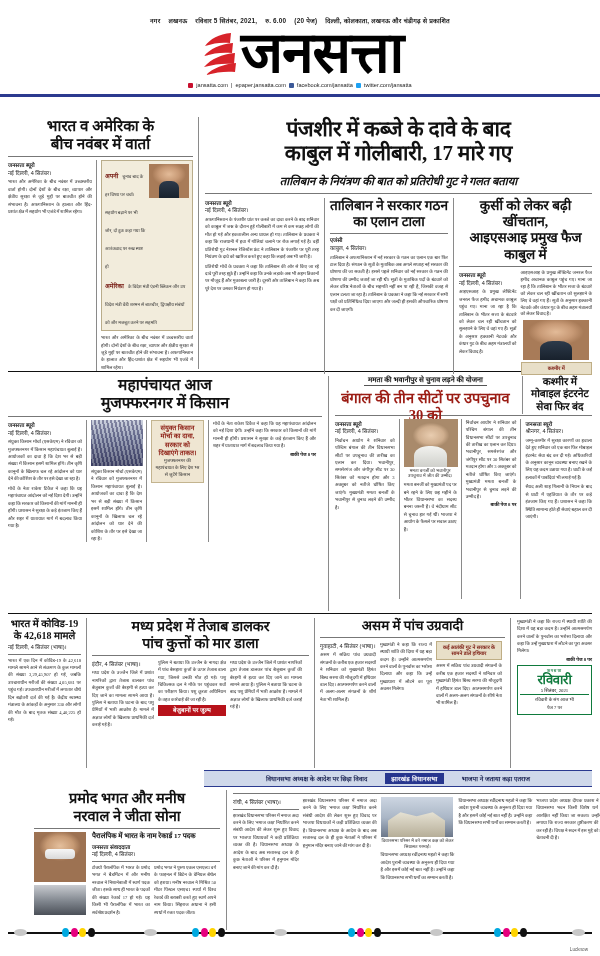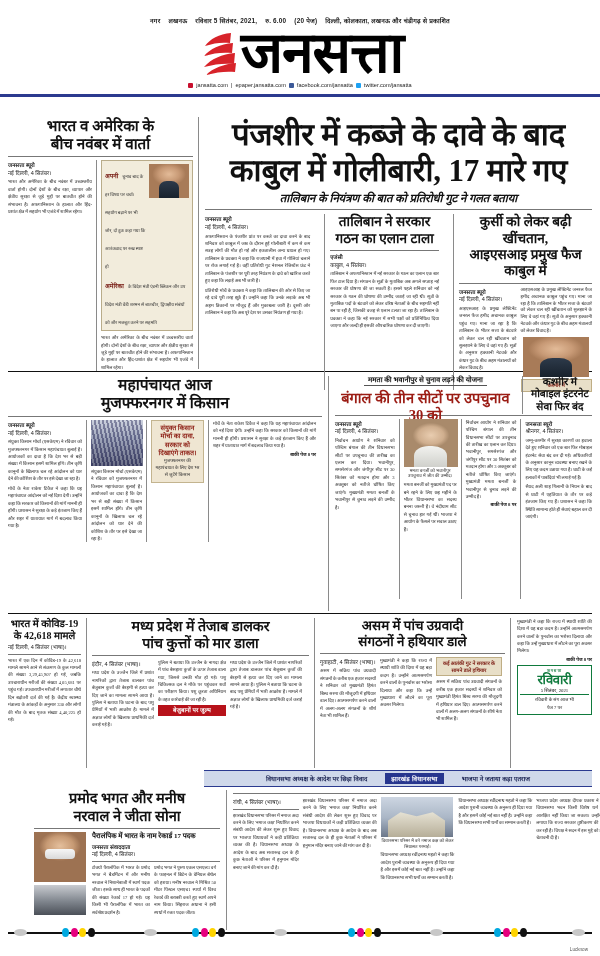--- a/index.html
+++ b/index.html
@@ -38,24 +38,24 @@
   
   .sec{padding:0 8px;box-sizing:border-box;}
   .row{display:flex;box-sizing:border-box;}
   .col{box-sizing:border-box;}
   .vr{border-left:.7px solid #8a8a8a;}
   .hr{border-top:.7px solid #777;}
   .hr2{border-top:1.6px solid #111;}
 
   
   h1,h2,h3,h4{margin:0;font-weight:700;font-family:"Liberation Serif","DejaVu Serif",serif;}
-  .hl-lead{font-size:31px;line-height:1.18;text-align:center;letter-spacing:-.2px;}
+  .hl-lead{font-size:21px;line-height:1.18;text-align:center;letter-spacing:-.2px;}
   .hl-lead-sub{
     font-size:11.4px;line-height:1.2;text-align:center;font-weight:700;
-    font-style:italic;margin-top:2px;letter-spacing:-.1px;color:#111;
+    font-style:italic;margin-top:9px;letter-spacing:-.1px;color:#111;
   }
   .hl-left{font-size:15.2px;line-height:1.2;text-align:center;}
   .hl-2{font-size:15.6px;line-height:1.2;text-align:center;}
   .hl-3{font-size:13.6px;line-height:1.2;text-align:center;}
   .hl-sm{font-size:10.4px;line-height:1.22;text-align:center;}
   .kicker{
     font-size:7.2px;text-align:center;font-weight:700;line-height:1.2;
     padding-bottom:1.5px;margin-bottom:2px;
   }
   .kicker-u{border-bottom:.7px solid #555;display:inline-block;padding:0 4px 1px 4px;}
@@ -238,21 +238,21 @@
           </div>
         </div>
       </div>
 
       <div class="col vr" style="width:394px;padding-left:6px;">
         <h1 class="hl-lead">पंजशीर में कब्जे के दावे के बाद</h1>
         <h1 class="hl-lead">काबुल में गोलीबारी, 17 मारे गए</h1>
         <div class="hl-lead-sub">तालिबान के नियंत्रण की बात को प्रतिरोधी गुट ने गलत बताया</div>
         <div class="hr" style="margin:4px 0 4px 0;"></div>
 
-        <div class="row" style="height:176px;gap:9px;">
+        <div class="row" style="height:176px;">
 
           <div class="col" style="width:120px;padding-right:5px;">
             <div class="byline">
               <span>जनसत्ता ब्यूरो</span>
               <span class="place">नई दिल्ली, 4 सितंबर।</span>
             </div>
             <div class="bodytxt">अफगानिस्तान के पंजशीर प्रांत पर कब्जे का दावा करने के बाद शनिवार को काबुल में जश्न के दौरान हुई गोलीबारी में कम से कम सत्रह लोगों की मौत हो गई और इकतालीस अन्य घायल हो गए। तालिबान के प्रवक्ता ने कहा कि राजधानी में हवा में गोलियां चलाने पर रोक लगाई गई है। वहीं प्रतिरोधी गुट नेशनल रेजिस्टेंस फ्रंट ने तालिबान के पंजशीर पर पूरी तरह नियंत्रण के दावे को खारिज करते हुए कहा कि लड़ाई अब भी जारी है।</div>
             <div class="bodytxt" style="margin-top:2px;">प्रतिरोधी मोर्चे के प्रवक्ता ने कहा कि तालिबान की ओर से किए जा रहे दावे पूरी तरह झूठे हैं। उन्होंने कहा कि उनके लड़ाके अब भी अहम ठिकानों पर मौजूद हैं और मुकाबला जारी है। दूसरी ओर तालिबान ने कहा कि अब पूरे देश पर उसका नियंत्रण हो गया है।</div>
           </div>
 
@@ -408,21 +408,20 @@
             <div class="redstrip" style="margin-top:2px;">बेजुबानों पर जुल्म</div>
           </div>
           <div class="col" style="width:72px;">
             <div class="bodytxt">मध्य प्रदेश के उज्जैन जिले में प्रशांत नागरिकों द्वारा तेजाब डालकर पांच बेजुबान कुत्तों की बेरहमी से हत्या कर दिए जाने का मामला सामने आया है। पुलिस ने बताया कि घटना के बाद पशु प्रेमियों में भारी आक्रोश है। मामले में अज्ञात लोगों के खिलाफ प्राथमिकी दर्ज कराई गई है।</div>
           </div>
         </div>
       </div>
 
       <div class="col vr" style="width:196px;padding:0 5px;">
         <h2 class="hl-3" style="font-size:13.4px;">असम में पांच उग्रवादी</h2>
-        <h2 class="hl-3" style="font-size:13.4px;">संगठनों ने हथियार डाले</h2>
         <div class="hr" style="margin:3px 0;"></div>
         <div class="row">
           <div class="col" style="width:60px;padding-right:4px;">
             <div class="byline">
               <span class="place">गुवाहाटी, 4 सितंबर (भाषा)।</span>
             </div>
             <div class="bodytxt">असम में सक्रिय पांच उग्रवादी संगठनों के करीब एक हजार सदस्यों ने शनिवार को मुख्यमंत्री हिमंत बिस्व सरमा की मौजूदगी में हथियार डाल दिए। आत्मसमर्पण करने वालों में अलग-अलग संगठनों के शीर्ष नेता भी शामिल हैं।</div>
           </div>
           <div class="col" style="width:56px;padding-right:4px;">
             <div class="bodytxt">मुख्यमंत्री ने कहा कि राज्य में स्थायी शांति की दिशा में यह बड़ा कदम है। उन्होंने आत्मसमर्पण करने वालों के पुनर्वास का भरोसा दिलाया और कहा कि उन्हें मुख्यधारा में लौटने का पूरा अवसर मिलेगा।</div>

